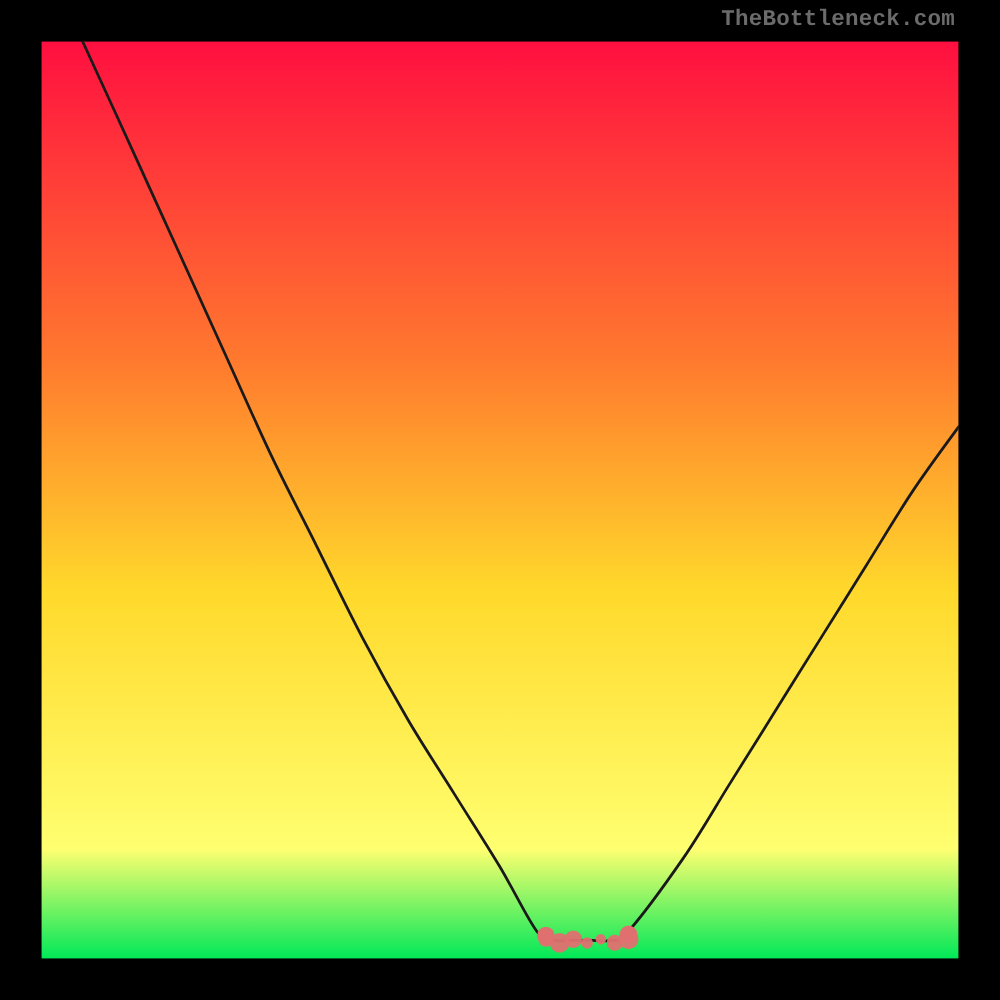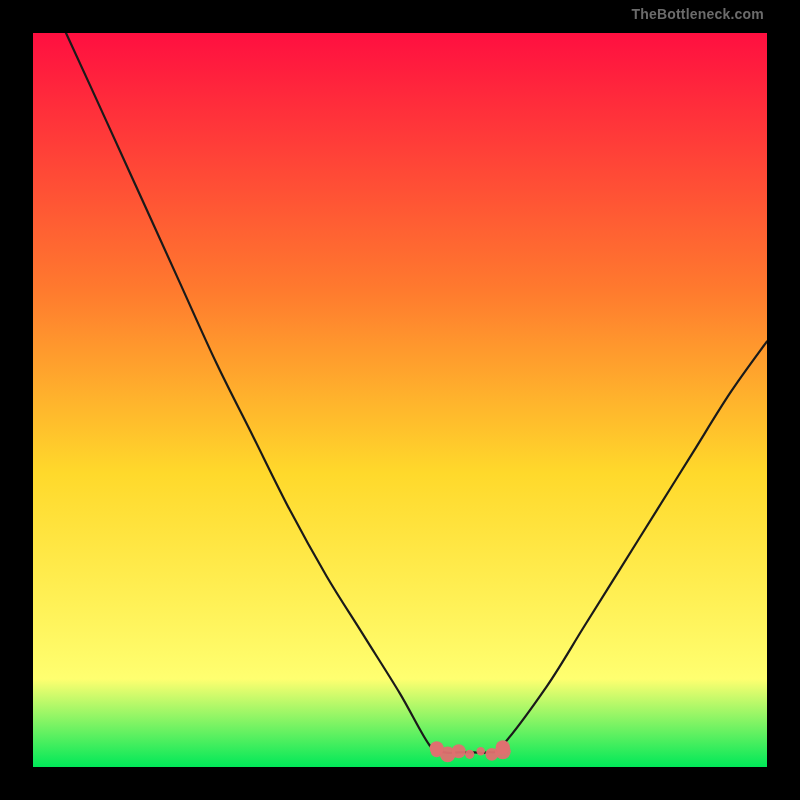--- a/index.html
+++ b/index.html
@@ -30,22 +30,22 @@
     left: 33px;
     top: 33px;
     width: 734px;
     height: 734px;
   }
 
   .watermark {
     position: absolute;
     top: 6px;
     right: 36px;
-    font-family: Liberation Sans, sans-serif;
-    font-size: 14px;
+    font-family: Liberation Mono, monospace;
+    font-size: 18px;
     font-weight: 600;
     color: #6b6b6b;
     letter-spacing: 0.2px;
     user-select: none;
   }
 </style>
 </head>
 <body>
 
 <div class="stage">

